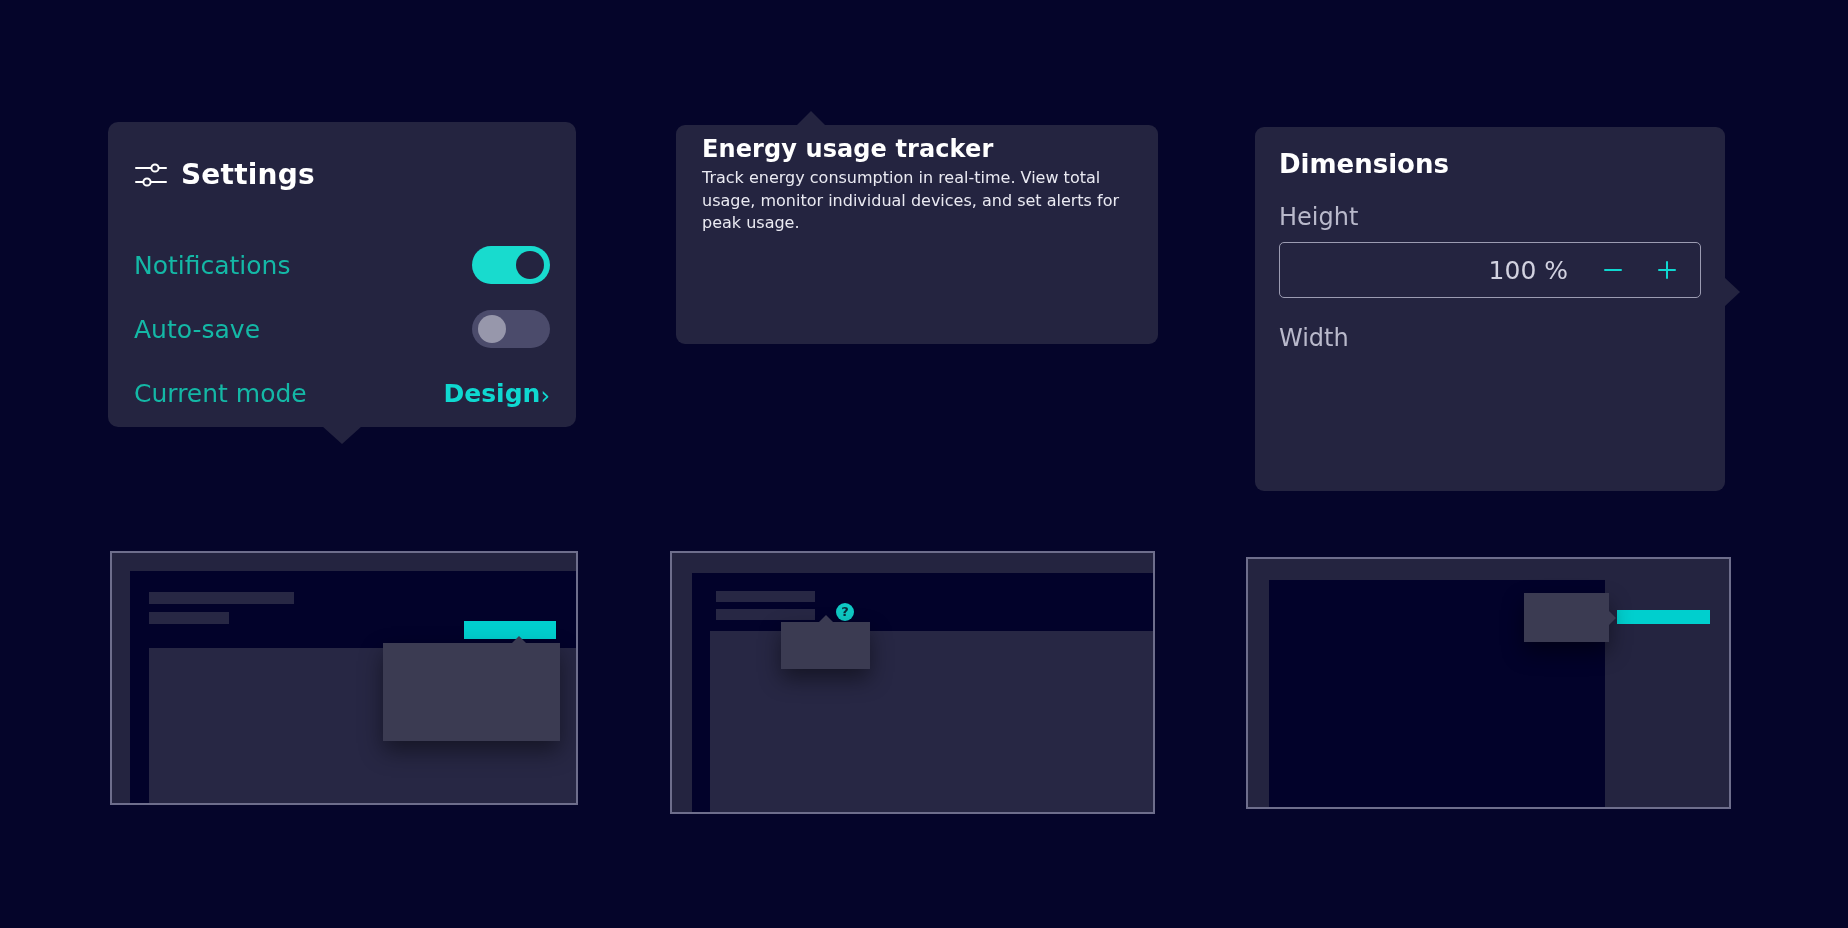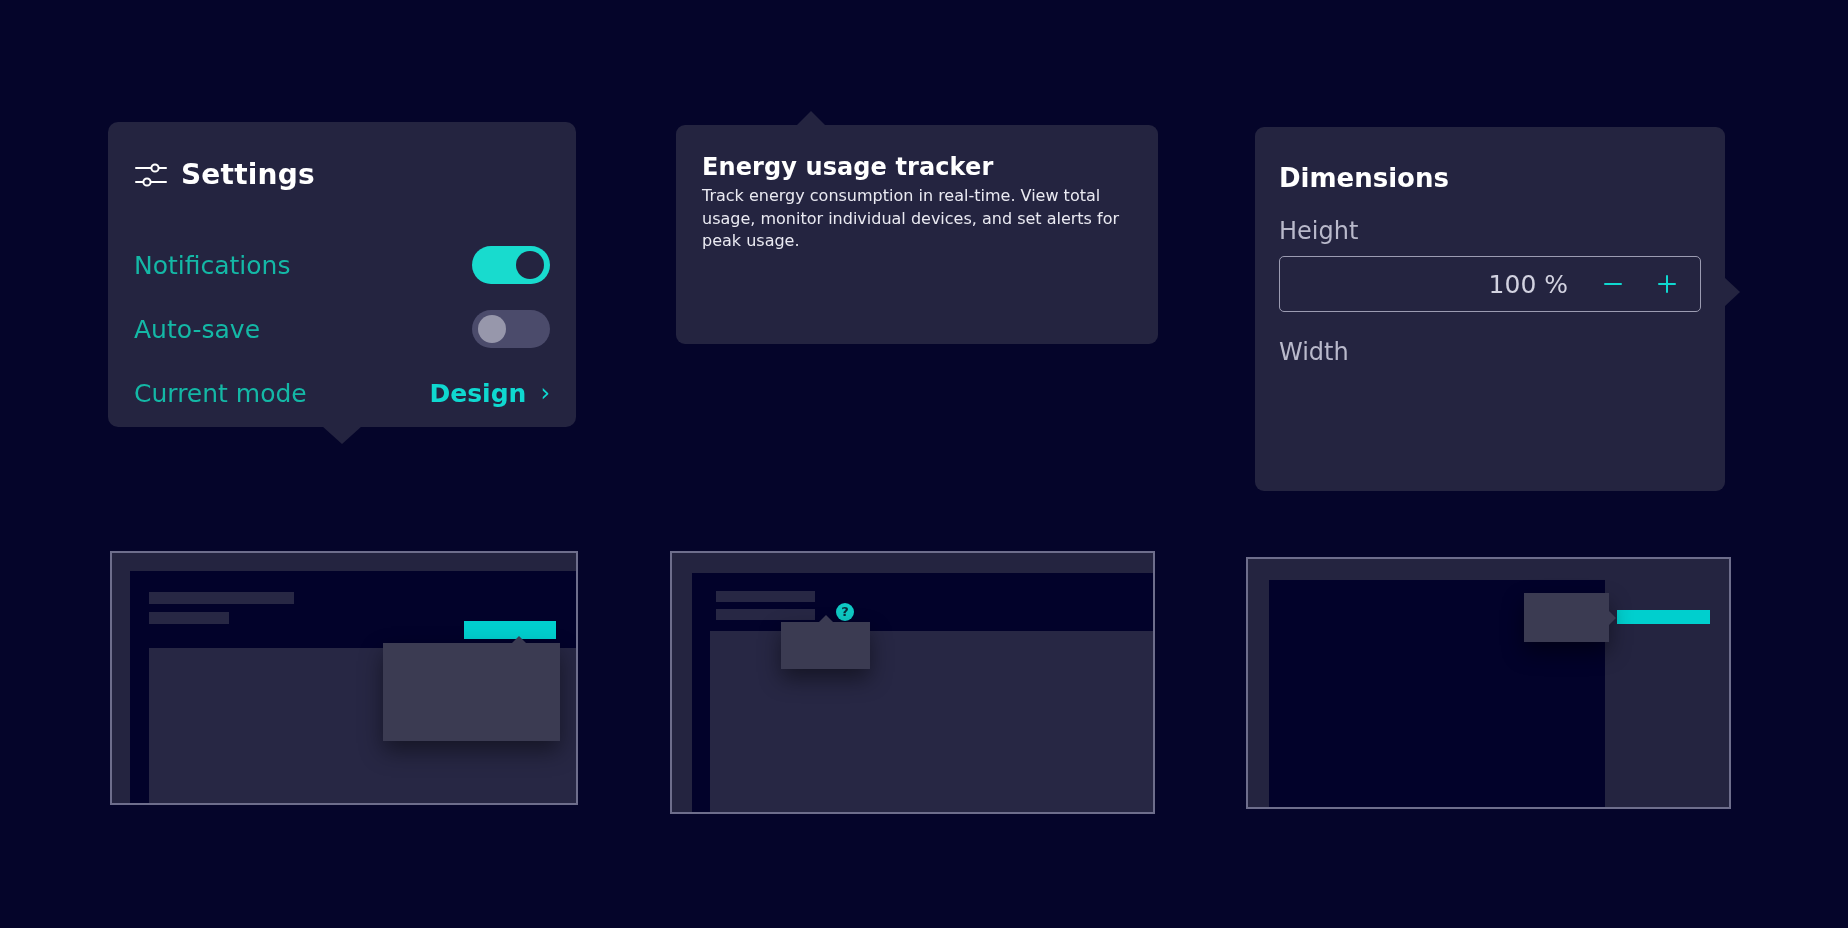--- a/index.html
+++ b/index.html
@@ -79,22 +79,22 @@
     top: 5px;
     width: 28px;
     height: 28px;
     border-radius: 50%;
   }
   .toggle.on .knob { right: 6px; background: #242440; }
   .toggle.off .knob { left: 6px; background: #9797ab; }
 
   .mode-value {
     display: flex;
-    align-items: center;
-    gap: 14px;
+    align-items: flex-end;
+    gap: 0;
     color: #0fd8d0;
     font-size: 25px;
     font-weight: bold;
   }
   .chev {
     font-size: 24px;
     font-weight: normal;
     line-height: 1;
     color: #0fd8d0;
   }
@@ -102,21 +102,21 @@
   
   .tooltip-card {
     position: absolute;
     left: 676px;
     top: 125px;
     width: 482px;
     height: 219px;
     background: #242440;
     border-radius: 9px;
     box-sizing: border-box;
-    padding: 28px 26px;
+    padding: 10px 26px;
   }
   .tooltip-card .tail-up {
     position: absolute;
     left: 120px;
     top: -14px;
     width: 0;
     height: 0;
     border-left: 15px solid transparent;
     border-right: 15px solid transparent;
     border-bottom: 15px solid #242440;
@@ -139,21 +139,21 @@
   
   .dimensions-card {
     position: absolute;
     left: 1255px;
     top: 127px;
     width: 470px;
     height: 364px;
     background: #242440;
     border-radius: 9px;
     box-sizing: border-box;
-    padding: 36px 24px 0 24px;
+    padding: 22px 24px 0 24px;
   }
   .dimensions-card .tail-right {
     position: absolute;
     right: -15px;
     top: 150px;
     width: 0;
     height: 0;
     border-top: 15px solid transparent;
     border-bottom: 15px solid transparent;
     border-left: 16px solid #242440;

